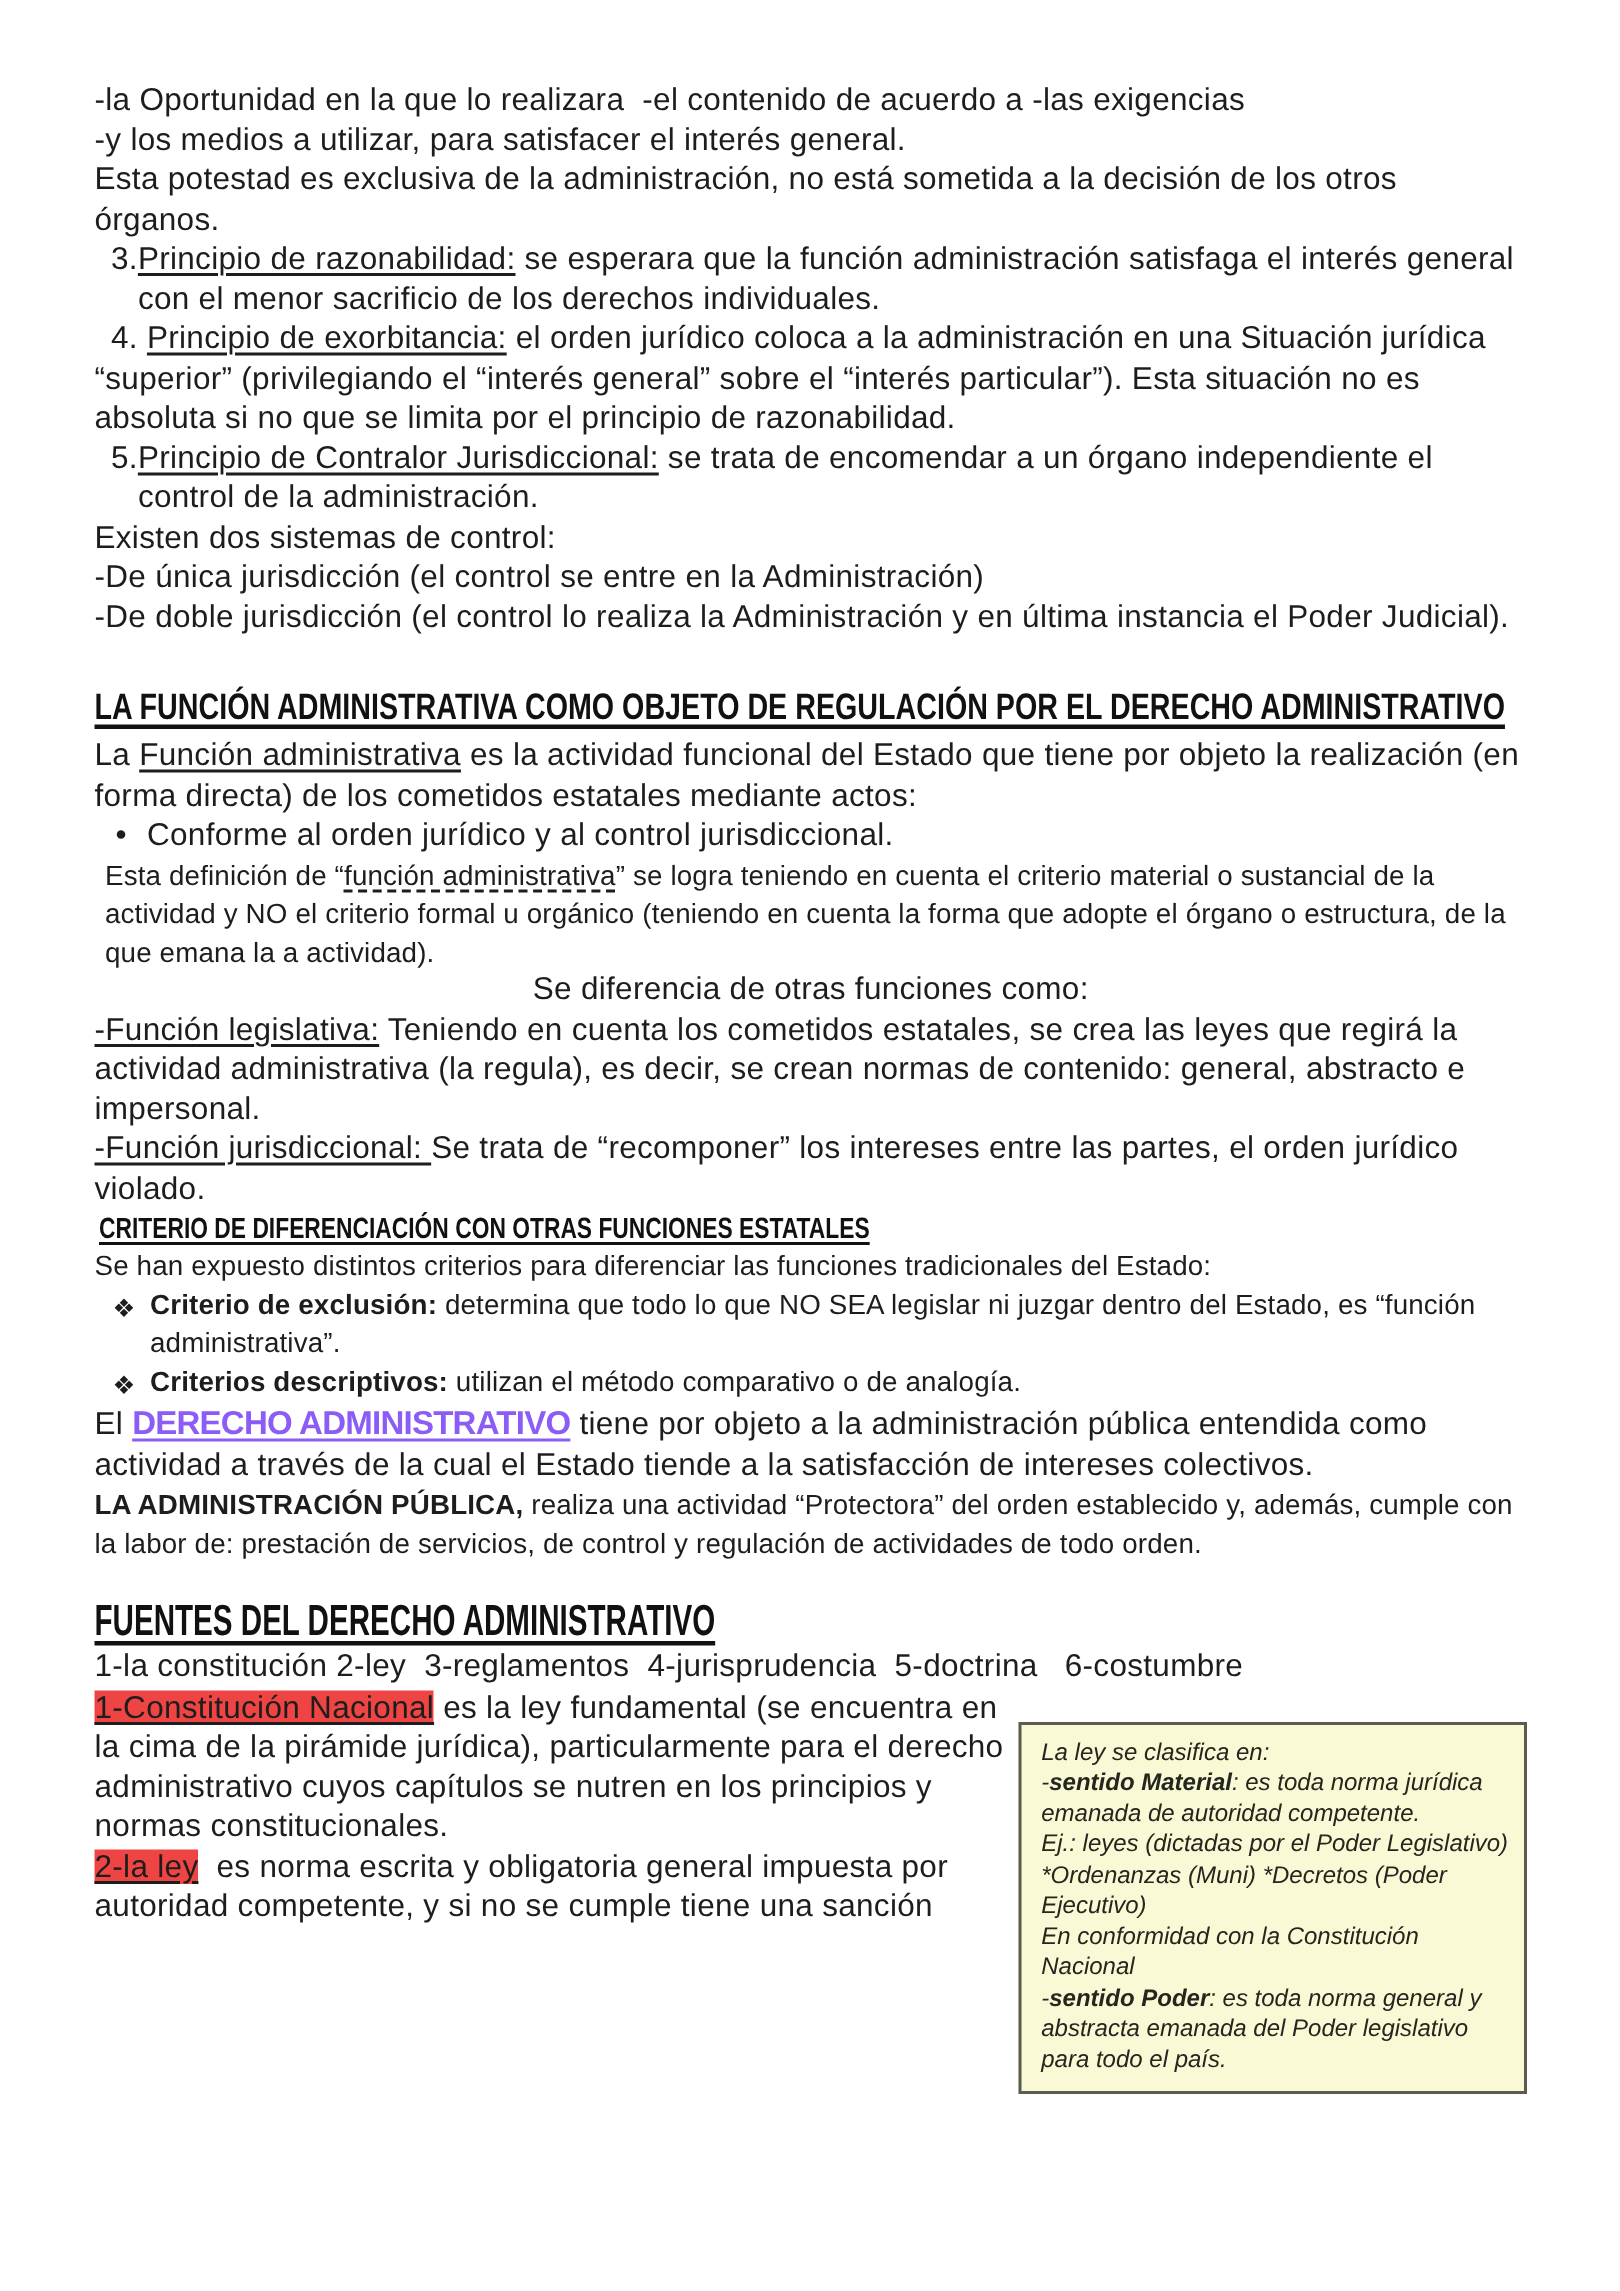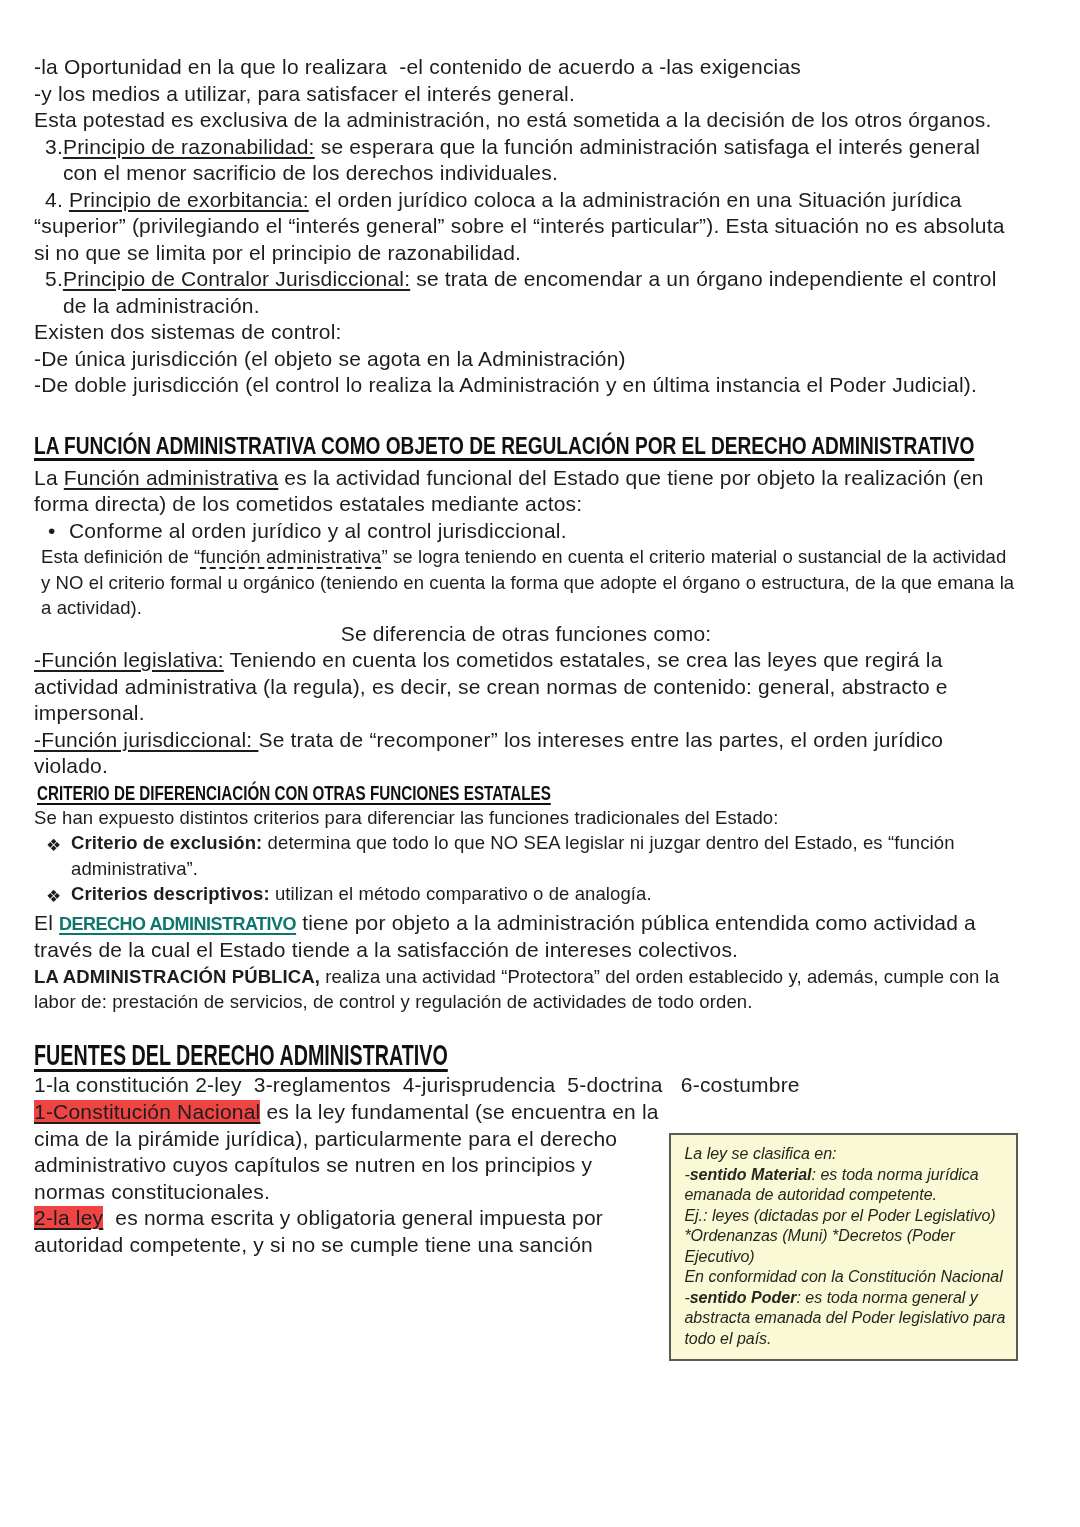--- a/index.html
+++ b/index.html
@@ -1,65 +1,65 @@
 <!DOCTYPE html>
 <html><head>
 <meta charset="utf-8">
 <style>
   html,body{margin:0;padding:0;background:#ffffff;}
   body{width:1080px;height:1527px;overflow:hidden;font-family:"Liberation Sans",sans-serif;color:#1d1d1d;}
-  #doc{box-sizing:border-box;width:1080px;padding:54px 62px 0 34px;}
+  #doc{box-sizing:border-box;width:1080px;padding:54px 62px 0 63px;}
   .t{white-space:pre-wrap;}
   .body-text{font-size:21px;line-height:26.5px;letter-spacing:.2px;}
   .small-text{font-size:18.5px;line-height:25.5px;letter-spacing:.1px;}
   p{margin:0;}
   .li{display:flex;}
   .li .marker-col{flex:0 0 26px;padding-left:11px;box-sizing:border-box;}
   .li .bullet-col{flex:0 0 35px;padding-left:14px;box-sizing:border-box;}
   .li .dia-col{flex:0 0 37px;padding-left:12px;box-sizing:border-box;font-size:17px;padding-top:3px;}
   .li .li-text{flex:1 1 auto;}
   .ul{text-decoration:underline;text-decoration-thickness:2px;text-underline-offset:3px;}
   .ul-dash{text-decoration:underline dashed;text-decoration-thickness:1.5px;text-underline-offset:4px;}
   .bold{font-weight:700;text-align:center;}
   .hand{display:inline-block;font-weight:700;white-space:nowrap;transform-origin:left bottom;color:#111;}
   .h-main{font-size:24.5px;transform:scaleX(.78);text-decoration:underline;text-decoration-thickness:2.5px;text-underline-offset:4px;}
   .h-small{font-size:19.5px;transform:scaleX(.78);text-decoration:underline;text-decoration-thickness:2px;text-underline-offset:3px;}
   .h-big{font-size:29px;transform:scaleX(.68);text-decoration:underline;text-decoration-thickness:3px;text-underline-offset:4px;}
-  .hand-inline{font-weight:700;letter-spacing:-.5px;font-size:18px;text-decoration:underline;text-decoration-thickness:2px;text-underline-offset:3px;color:#0f766e;}
+  .hand-inline{font-weight:700;letter-spacing:-.5px;font-size:22px;text-decoration:underline;text-decoration-thickness:2px;text-underline-offset:3px;color:#8b5cf6;}
   .center{text-align:center;}
   .hl{background:#ef4444;text-decoration:underline;text-decoration-thickness:2px;text-underline-offset:3px;}
   .indent-first{text-indent:11px;}
   .def-para{padding-left:7px;}
   .mt-heading1{margin-top:33px;margin-bottom:5px;}
   .mt-small{margin-top:2px;}
   .mt-heading2{margin-top:24px;margin-bottom:0;}
   .fuentes-flex{display:flex;margin-top:1px;}
   .fuentes-left{width:650px;}
-  .note-box{box-sizing:border-box;width:356px;margin-left:auto;margin-top:34px;background:#f9f9d6;border:2px solid #5b5b4f;padding:9px 10px 10px 13px;font-style:italic;font-size:16px;line-height:20.5px;color:#26261f;letter-spacing:0;}
+  .note-box{box-sizing:border-box;width:356px;margin-left:auto;margin-top:22px;background:#f9f9d6;border:2px solid #5b5b4f;padding:9px 10px 10px 13px;font-style:italic;font-size:16px;line-height:20.5px;color:#26261f;letter-spacing:0;}
 </style>
 </head>
 <body>
 
 <div id="doc">
 
   <p class="body-text t">-la Oportunidad en la que lo realizara  -el contenido de acuerdo a -las exigencias</p>
   <p class="body-text t">-y los medios a utilizar, para satisfacer el interés general.</p>
   <p class="body-text t">Esta potestad es exclusiva de la administración, no está sometida a la decisión de los otros órganos.</p>
 
   <div class="li body-text">
     <span class="marker-col">3.</span>
     <div class="li-text t"><span class="ul">Principio de razonabilidad:</span><span> se esperara que la función administración satisfaga el interés general con el menor sacrificio de los derechos individuales.</span></div>
   </div>
   <p class="body-text t indent-first"><span>4. </span><span class="ul">Principio de exorbitancia:</span><span> el orden jurídico coloca a la administración en una Situación jurídica “superior” (privilegiando el “interés general” sobre el “interés particular”). Esta situación no es absoluta si no que se limita por el principio de razonabilidad.</span></p>
   <div class="li body-text">
     <span class="marker-col">5.</span>
     <div class="li-text t"><span class="ul">Principio de Contralor Jurisdiccional:</span><span> se trata de encomendar a un órgano independiente el control de la administración.</span></div>
   </div>
   <p class="body-text t">Existen dos sistemas de control:</p>
-  <p class="body-text t">-De única jurisdicción (el objeto se agota en la Administración)</p>
+  <p class="body-text t">-De única jurisdicción (el control se entre en la Administración)</p>
   <p class="body-text t">-De doble jurisdicción (el control lo realiza la Administración y en última instancia el Poder Judicial).</p>
 
   <div class="mt-heading1">
     <span class="hand h-main">LA FUNCIÓN ADMINISTRATIVA COMO OBJETO DE REGULACIÓN POR EL DERECHO ADMINISTRATIVO</span>
   </div>
   <p class="body-text t"><span>La </span><span class="ul">Función administrativa</span><span> es la actividad funcional del Estado que tiene por objeto la realización (en forma directa) de los cometidos estatales mediante actos:</span></p>
   <div class="li body-text">
     <span class="bullet-col">•</span>
     <div class="li-text t">Conforme al orden jurídico y al control jurisdiccional.</div>
   </div>

